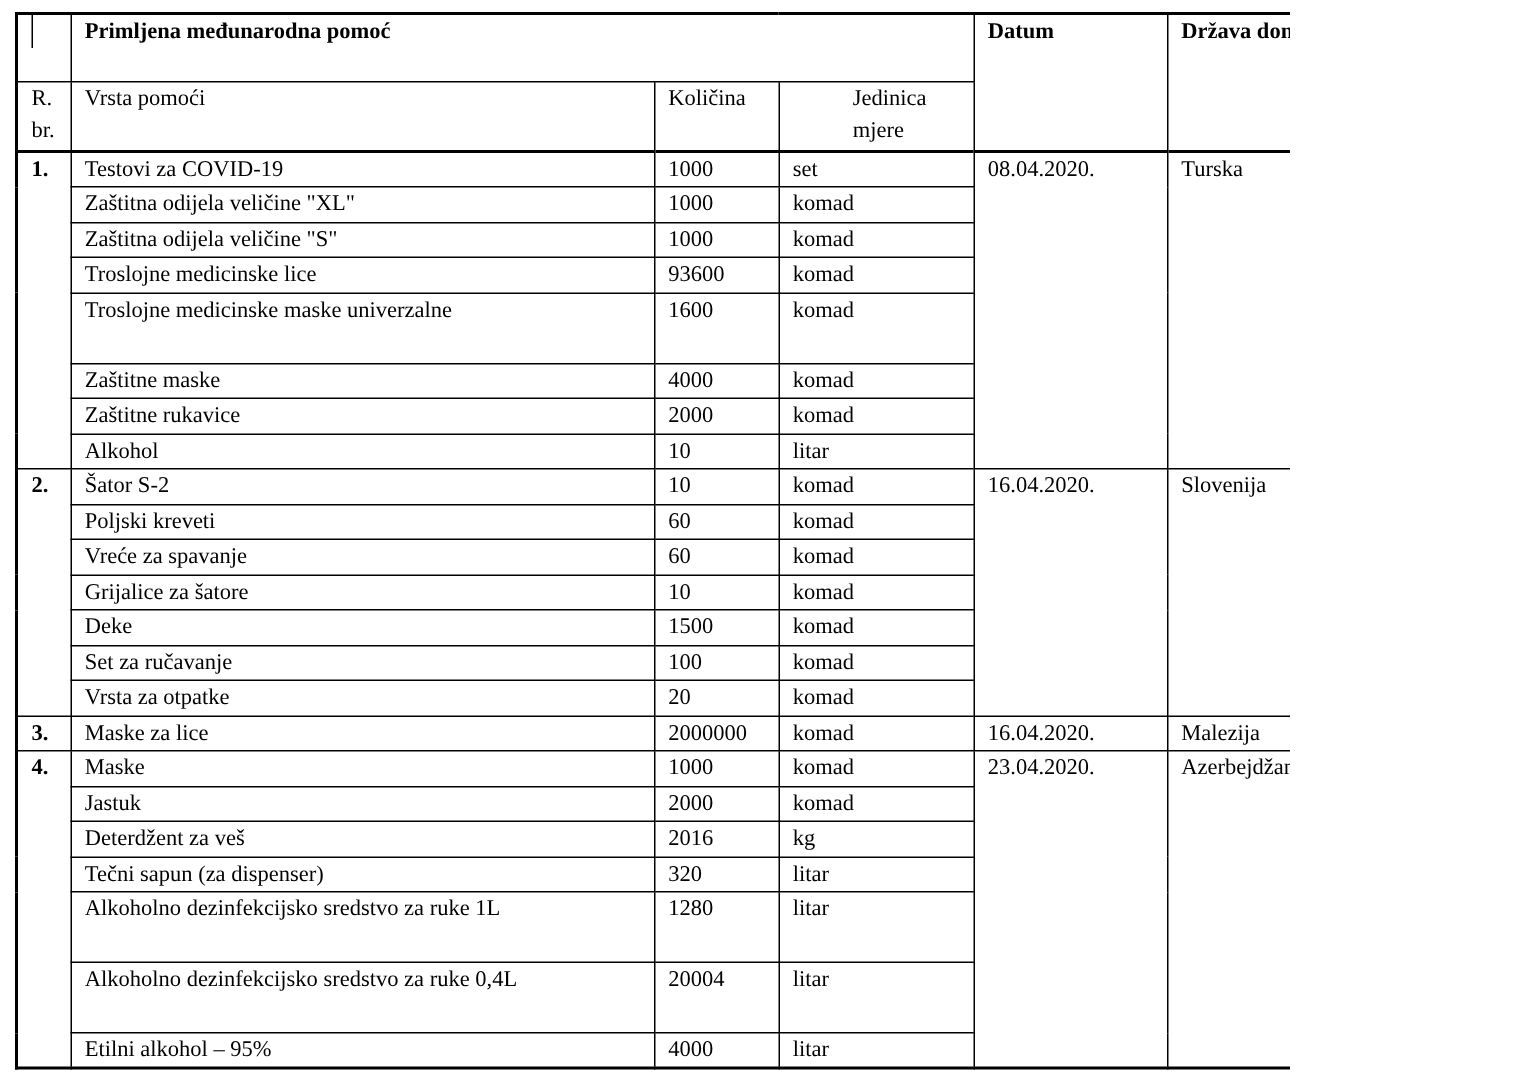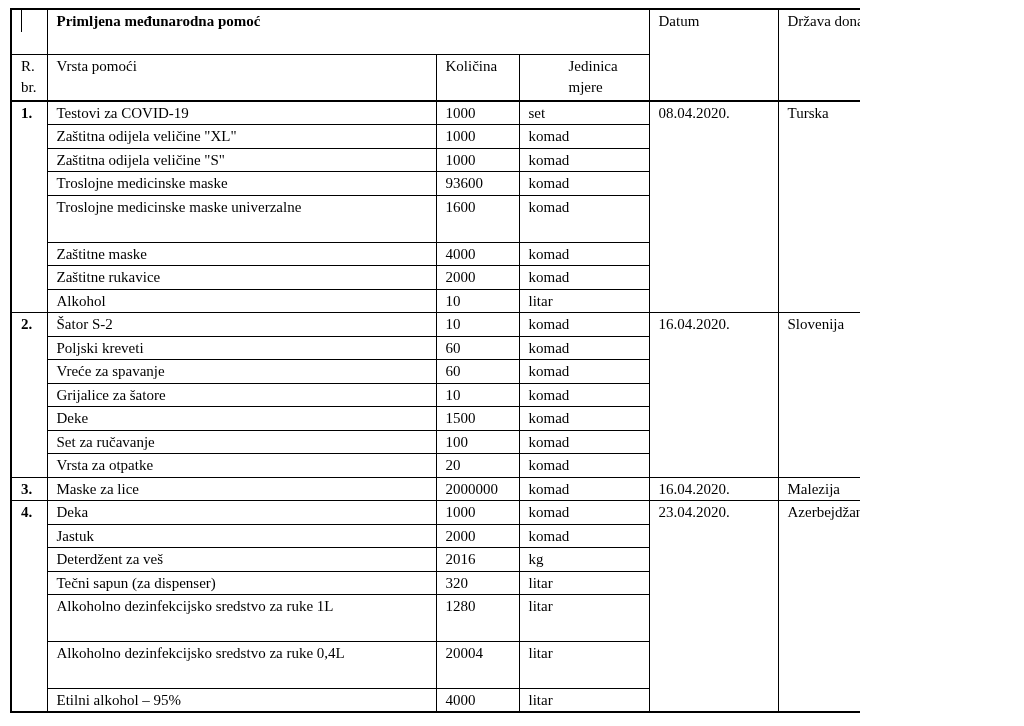--- a/index.html
+++ b/index.html
@@ -34,21 +34,21 @@
     font-size: 15px;
     line-height: 21px;
     overflow: hidden;
   }
   tr.hrow1 { height: 45px; }
   tr.hrow2 { height: 47px; }
   tbody tr  { height: 23.5px; }
   tbody tr.tall { height: 47px; padding-left: 26px; }
   .bold { font-weight: normal; }
   .title-cell { font-size: 16px; font-weight: bold; }
-  .datum-cell, .drzava-cell { font-size: 16px; font-weight: normal; }
+  .datum-cell, .drzava-cell { font-size: 16px; font-weight: bold; }
   .hb { border-bottom-width: 2px !important; }
   td.num { font-weight: bold; }
   td.corner { position: relative; }
   .corner-artifact {
     position: absolute;
     left: 9px;
     top: 0;
     width: 1px;
     height: 22px;
     background: #000000;
@@ -99,21 +99,21 @@
           <td>Zaštitna odijela veličine "XL"</td>
           <td>1000</td>
           <td>komad</td>
         </tr>
         <tr>
           <td>Zaštitna odijela veličine "S"</td>
           <td>1000</td>
           <td>komad</td>
         </tr>
         <tr>
-          <td>Troslojne medicinske maske</td>
+          <td>Troslojne medicinske lice</td>
           <td>93600</td>
           <td>komad</td>
         </tr>
         <tr class="tall">
           <td>Troslojne medicinske maske univerzalne</td>
           <td>1600</td>
           <td>komad</td>
         </tr>
         <tr>
           <td>Zaštitne maske</td>
@@ -171,21 +171,21 @@
         <tr>
           <td class="num" rowspan="1">3.</td>
           <td>Maske za lice</td>
           <td>2000000</td>
           <td>komad</td>
           <td rowspan="1">16.04.2020.</td>
           <td rowspan="1">Malezija</td>
         </tr>
         <tr>
           <td class="num" rowspan="7">4.</td>
-          <td>Deka</td>
+          <td>Maske</td>
           <td>1000</td>
           <td>komad</td>
           <td rowspan="7">23.04.2020.</td>
           <td rowspan="7">Azerbejdžan</td>
         </tr>
         <tr>
           <td>Jastuk</td>
           <td>2000</td>
           <td>komad</td>
         </tr>

